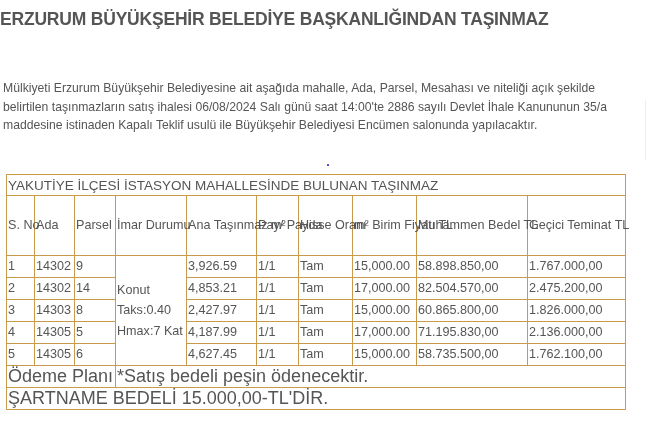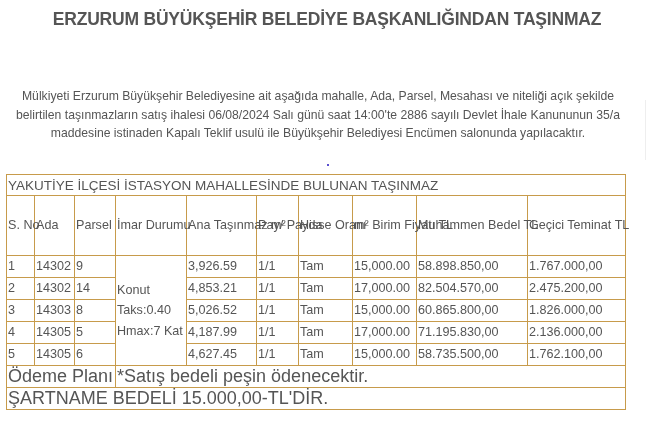--- a/index.html
+++ b/index.html
@@ -13,41 +13,38 @@
       overflow: hidden;
       position: relative;
       font-family: "Liberation Sans", sans-serif;
       color: #555555;
     }
     .title {
       position: absolute;
       left: 0;
       top: 6px;
       width: 630px;
-      text-align: center;
       font-family: "Liberation Sans", sans-serif;
       font-weight: bold;
       font-size: 17.5px;
       line-height: 26px;
       color: #555555;
       letter-spacing: -0.2px;
-      margin-left: 12px;
     }
     .intro {
       position: absolute;
       left: 3px;
       top: 79px;
       width: 630px;
       font-size: 12.2px;
       line-height: 18.6px;
       color: #555555;
     }
     .intro p {
-      margin: 8px;
-      text-align: center;
+      margin: 0;
     }
     .dot {
       position: absolute;
       left: 327px;
       top: 164px;
       width: 2px;
       height: 2px;
       background: #5a4fd0;
     }
     .right-edge {
@@ -163,21 +160,21 @@
       <td>1/1</td>
       <td>Tam</td>
       <td>17,000.00</td>
       <td>82.504.570,00</td>
       <td>2.475.200,00</td>
     </tr>
     <tr class="data-row">
       <td>3</td>
       <td>14303</td>
       <td>8</td>
-      <td>5,026.52</td>
+      <td>2,427.97</td>
       <td>1/1</td>
       <td>Tam</td>
       <td>15,000.00</td>
       <td>60.865.800,00</td>
       <td>1.826.000,00</td>
     </tr>
     <tr class="data-row">
       <td>4</td>
       <td>14305</td>
       <td>5</td>

